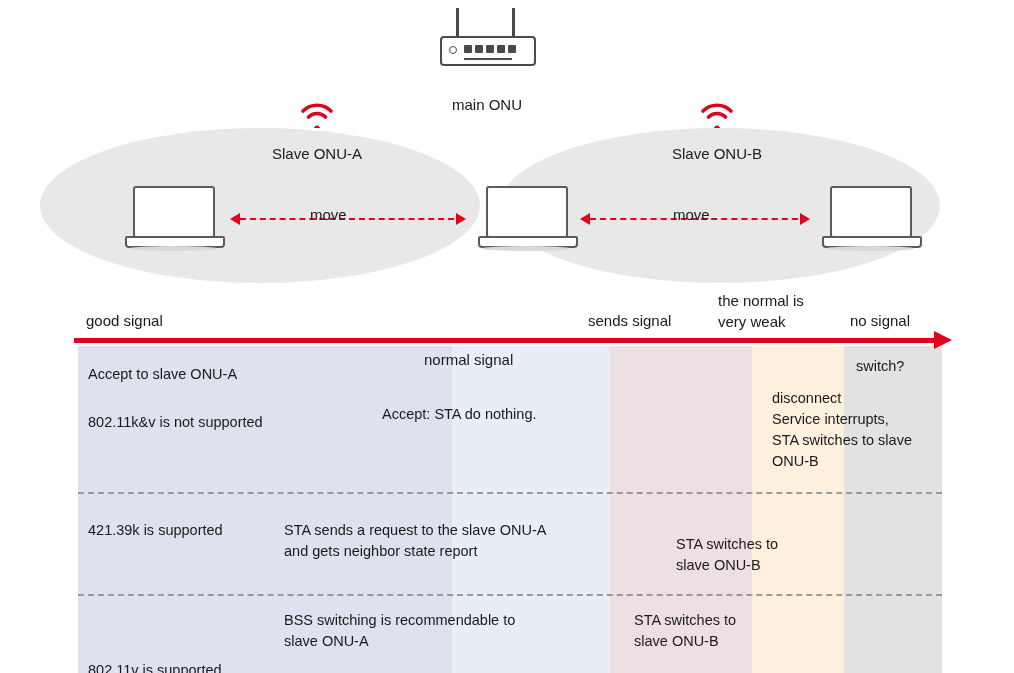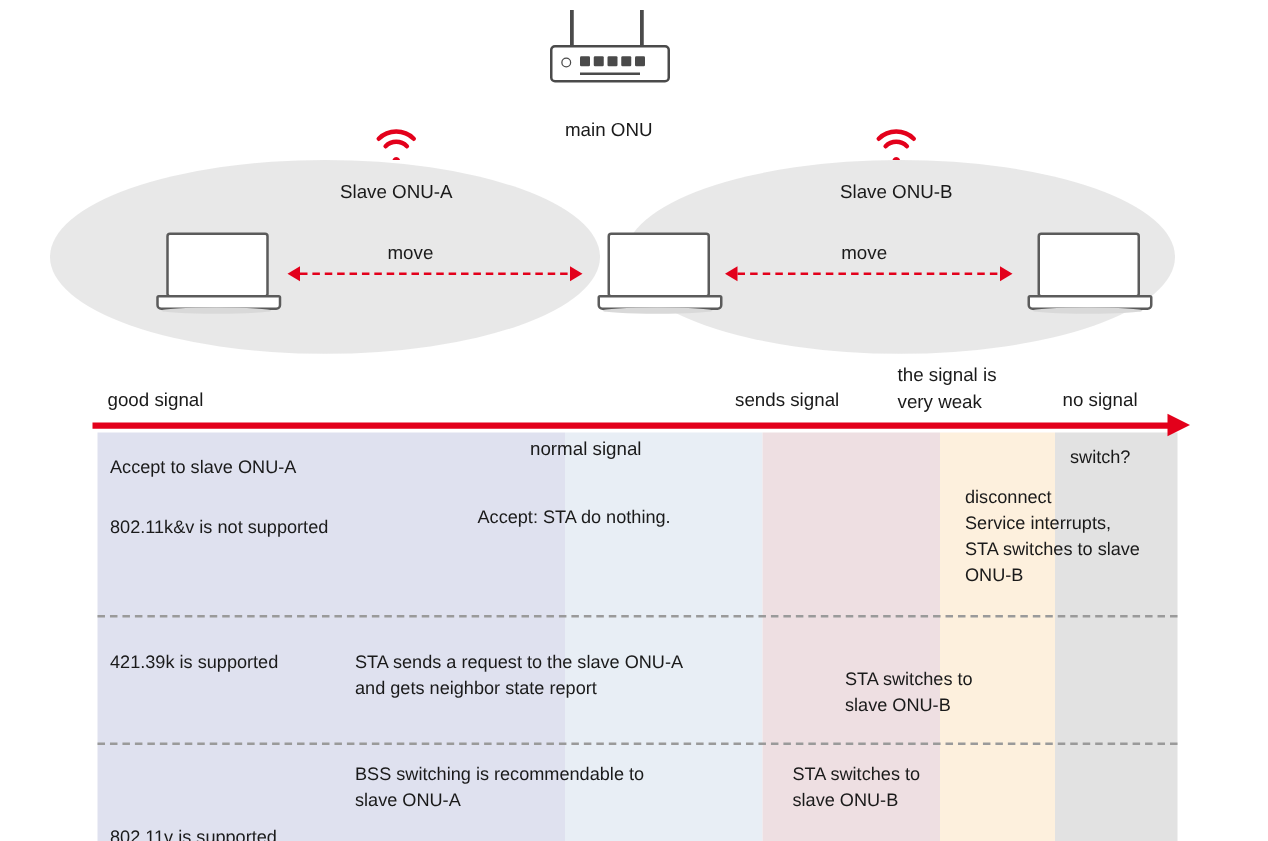--- a/index.html
+++ b/index.html
@@ -162,21 +162,21 @@
   }
   .ah-left { border-right: 10px solid #e3001b; }
   .ah-right { border-left: 10px solid #e3001b; }
   .ah1l { left: 230px; }
   .ah1r { left: 456px; }
   .ah2l { left: 580px; }
   .ah2r { left: 800px; }
 
   .move-label {
     position: absolute;
-    top: 194px;
+    top: 206px;
     font-size: 15px;
     color: #1a1a1a;
   }
   .mv-1 { left: 310px; }
   .mv-2 { left: 673px; }
 
   
   .chart {
     position: absolute;
     left: 0; top: 280px;
@@ -309,21 +309,21 @@
         <div class="band" style="left: 532px; width: 142px; background: rgb(238, 223, 226);"></div>
         <div class="band" style="left: 674px; width: 92px; background: rgb(253, 240, 221);"></div>
         <div class="band" style="left: 766px; width: 98px; background: rgb(226, 226, 226);"></div>
       </div>
     <div class="axis-line"></div>
     <div class="axis-arrow"></div>
     <div id="axis-labels">
         <div class="sig-label" style="left: 86px; top: 30px; white-space: pre-line; line-height: 21px;">good signal</div>
         <div class="sig-label" style="left: 424px; top: 30px; white-space: pre-line; line-height: 21px; margin-top: 39px;">normal signal</div>
         <div class="sig-label" style="left: 588px; top: 30px; white-space: pre-line; line-height: 21px;">sends signal</div>
-        <div class="sig-label" style="left: 718px; top: 10px; white-space: pre-line; line-height: 21px;">the signal is
+        <div class="sig-label" style="left: 718px; top: 10px; white-space: pre-line; line-height: 21px;">the normal is
 very weak</div>
         <div class="sig-label" style="left: 850px; top: 30px; white-space: pre-line; line-height: 21px;">no signal</div>
       </div>
     <div class="divider div-1"></div>
     <div class="divider div-2"></div>
     <div id="cells">
         <div class="rowtext" style="left: 88px; top: 84px;">Accept to slave ONU-A</div>
         <div class="rowtext" style="left: 88px; top: 132px;">802.11k&amp;v is not supported</div>
         <div class="rowtext" style="left: 382px; top: 124px;">Accept: STA do nothing.</div>
         <div class="rowtext" style="left: 856px; top: 76px;">switch?</div>

